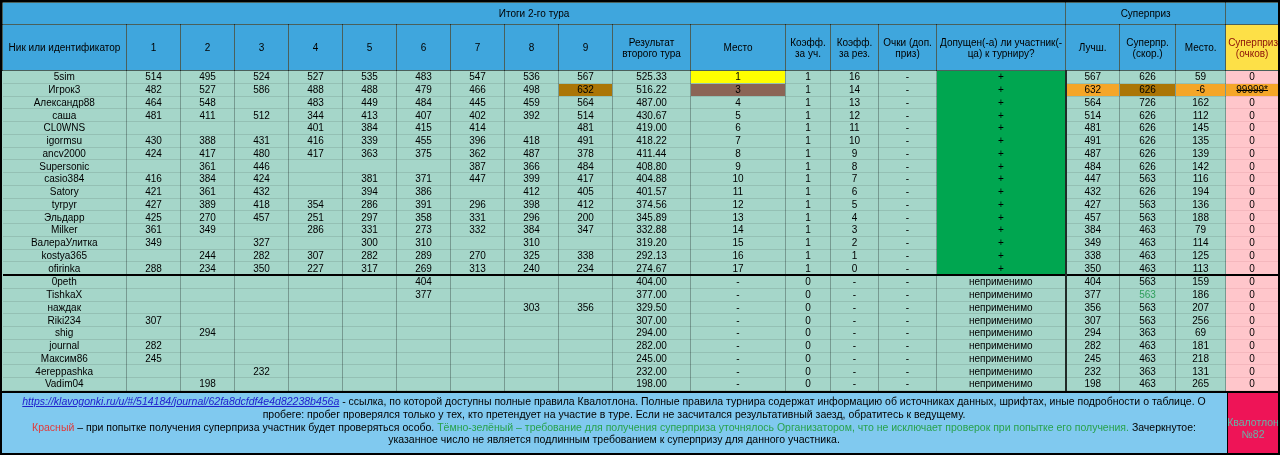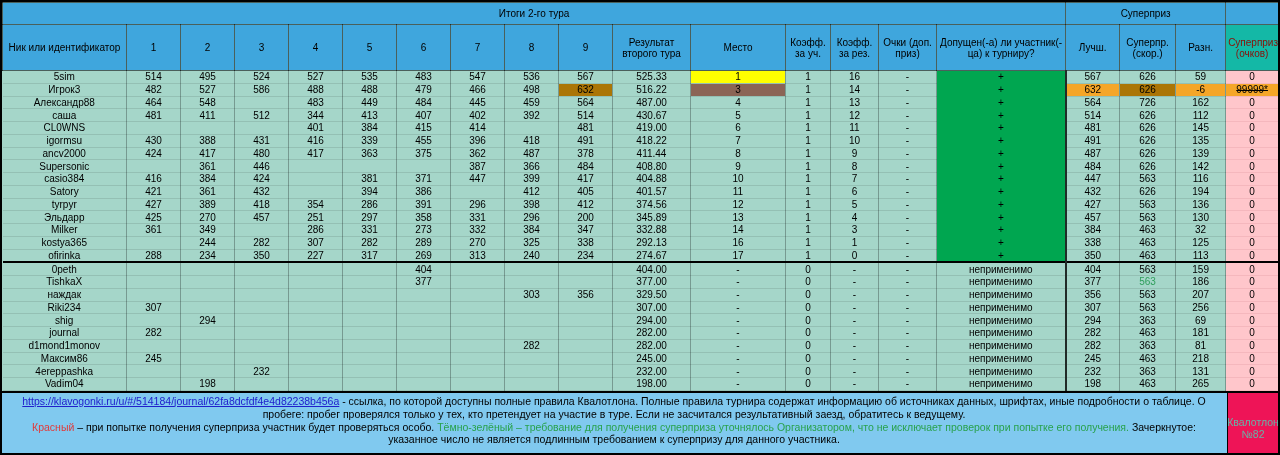--- a/index.html
+++ b/index.html
@@ -13,21 +13,21 @@
     border-collapse:collapse;table-layout:fixed;
     width:1276px;height:379px;
   }
   thead th{
     background:#3fa6dd;color:#000;font-weight:normal;font-size:10px;
     border:1px solid rgba(0,0,0,0.55);padding:4px 2px;line-height:11px;
     overflow:hidden;
   }
   tr.group-row th{height:13px;line-height:12px;}
   tr.col-head th{height:37px;}
-  th.red-head{background:#14b8a6;color:#8b0f08;}
+  th.red-head{background:#fde047;color:#8b0f08;}
   tbody td{
     height:11.75px;line-height:11px;padding:0 1px;font-size:10px;color:#000;
     text-align:center;white-space:nowrap;overflow:hidden;
     border-right:1px solid rgba(0,0,0,0.28);
     border-bottom:1px solid rgba(0,0,0,0.10);
   }
   tbody td.rcol{border-left:1px solid rgba(0,0,0,0.45);}
   tbody td.scol{border-left:2px solid rgba(0,0,0,0.8);}
   tbody td.adm-yes{background:#00a650;border-bottom-color:#00a650;}
   tbody td.prize{background:#ffc6cb;border-bottom-color:#f5b7bd;}
@@ -36,21 +36,21 @@
   tbody td.green-text{color:#2e9e5b;}
   tbody td.strike{text-decoration:line-through;}
   tr.sep-top td{border-top:2px solid #000;}
   .notes{
     box-sizing:border-box;width:1276px;height:72px;
     border-top:2px solid #000;background:#80c9ef;
     font-size:10.5px;line-height:12.9px;color:#000;
     text-align:center;padding:2px 56px 2px 4px;position:relative;
   }
   .notes p{margin:0;}
-  .notes a{color:#2020cc;text-decoration:underline;}
+  .notes a{color:#2020cc;text-decoration:underline;font-style:italic;}
   .red-word{color:#e03a3a;}
   .green-sentence{color:#28a24d;}
   .corner-box{
     position:absolute;top:0;right:0;width:51px;height:100%;
     box-sizing:border-box;border-left:1px solid #000;
     background:#ee1457;color:#67b3a8;
     display:flex;align-items:center;justify-content:center;
     font-size:10.5px;line-height:12px;text-align:center;padding:0 2px;
   }
 </style>
@@ -100,21 +100,21 @@
         <th>8</th>
         <th>9</th>
         <th>Результат второго тура</th>
         <th>Место</th>
         <th>Коэфф. за уч.</th>
         <th>Коэфф. за рез.</th>
         <th>Очки (доп. приз)</th>
         <th>Допущен(-а) ли участник(-ца) к турниру?</th>
         <th>Лучш.</th>
         <th>Суперпр. (скор.)</th>
-        <th>Разн.</th>
+        <th>Место.</th>
         <th class="red-head">Суперприз (очков)</th>
       </tr>
     </thead>
     <tbody>
         <tr>
           <td>5sim</td>
           <td>514</td>
           <td>495</td>
           <td>524</td>
           <td>527</td>
@@ -366,21 +366,21 @@
           <td>296</td>
           <td>200</td>
           <td class="rcol">345.89</td>
           <td>13</td>
           <td>1</td>
           <td>4</td>
           <td>-</td>
           <td class="adm-yes">+</td>
           <td class="scol">457</td>
           <td>563</td>
-          <td>130</td>
+          <td>188</td>
           <td class="prize">0</td>
         </tr>
         <tr>
           <td>Milker</td>
           <td>361</td>
           <td>349</td>
           <td></td>
           <td>286</td>
           <td>331</td>
           <td>273</td>
@@ -388,21 +388,43 @@
           <td>384</td>
           <td>347</td>
           <td class="rcol">332.88</td>
           <td>14</td>
           <td>1</td>
           <td>3</td>
           <td>-</td>
           <td class="adm-yes">+</td>
           <td class="scol">384</td>
           <td>463</td>
-          <td>32</td>
+          <td>79</td>
+          <td class="prize">0</td>
+        </tr>
+        <tr>
+          <td>ВалераУлитка</td>
+          <td>349</td>
+          <td></td>
+          <td>327</td>
+          <td></td>
+          <td>300</td>
+          <td>310</td>
+          <td></td>
+          <td>310</td>
+          <td></td>
+          <td class="rcol">319.20</td>
+          <td>15</td>
+          <td>1</td>
+          <td>2</td>
+          <td>-</td>
+          <td class="adm-yes">+</td>
+          <td class="scol">349</td>
+          <td>463</td>
+          <td>114</td>
           <td class="prize">0</td>
         </tr>
         <tr>
           <td>kostya365</td>
           <td></td>
           <td>244</td>
           <td>282</td>
           <td>307</td>
           <td>282</td>
           <td>289</td>
@@ -565,42 +587,20 @@
           <td></td>
           <td class="rcol">282.00</td>
           <td>-</td>
           <td>0</td>
           <td>-</td>
           <td>-</td>
           <td class="adm-no">неприменимо</td>
           <td class="scol">282</td>
           <td>463</td>
           <td>181</td>
-          <td class="prize">0</td>
-        </tr>
-        <tr>
-          <td>d1mond1monov</td>
-          <td></td>
-          <td></td>
-          <td></td>
-          <td></td>
-          <td></td>
-          <td></td>
-          <td></td>
-          <td>282</td>
-          <td></td>
-          <td class="rcol">282.00</td>
-          <td>-</td>
-          <td>0</td>
-          <td>-</td>
-          <td>-</td>
-          <td class="adm-no">неприменимо</td>
-          <td class="scol">282</td>
-          <td>363</td>
-          <td>81</td>
           <td class="prize">0</td>
         </tr>
         <tr>
           <td>Максим86</td>
           <td>245</td>
           <td></td>
           <td></td>
           <td></td>
           <td></td>
           <td></td>

